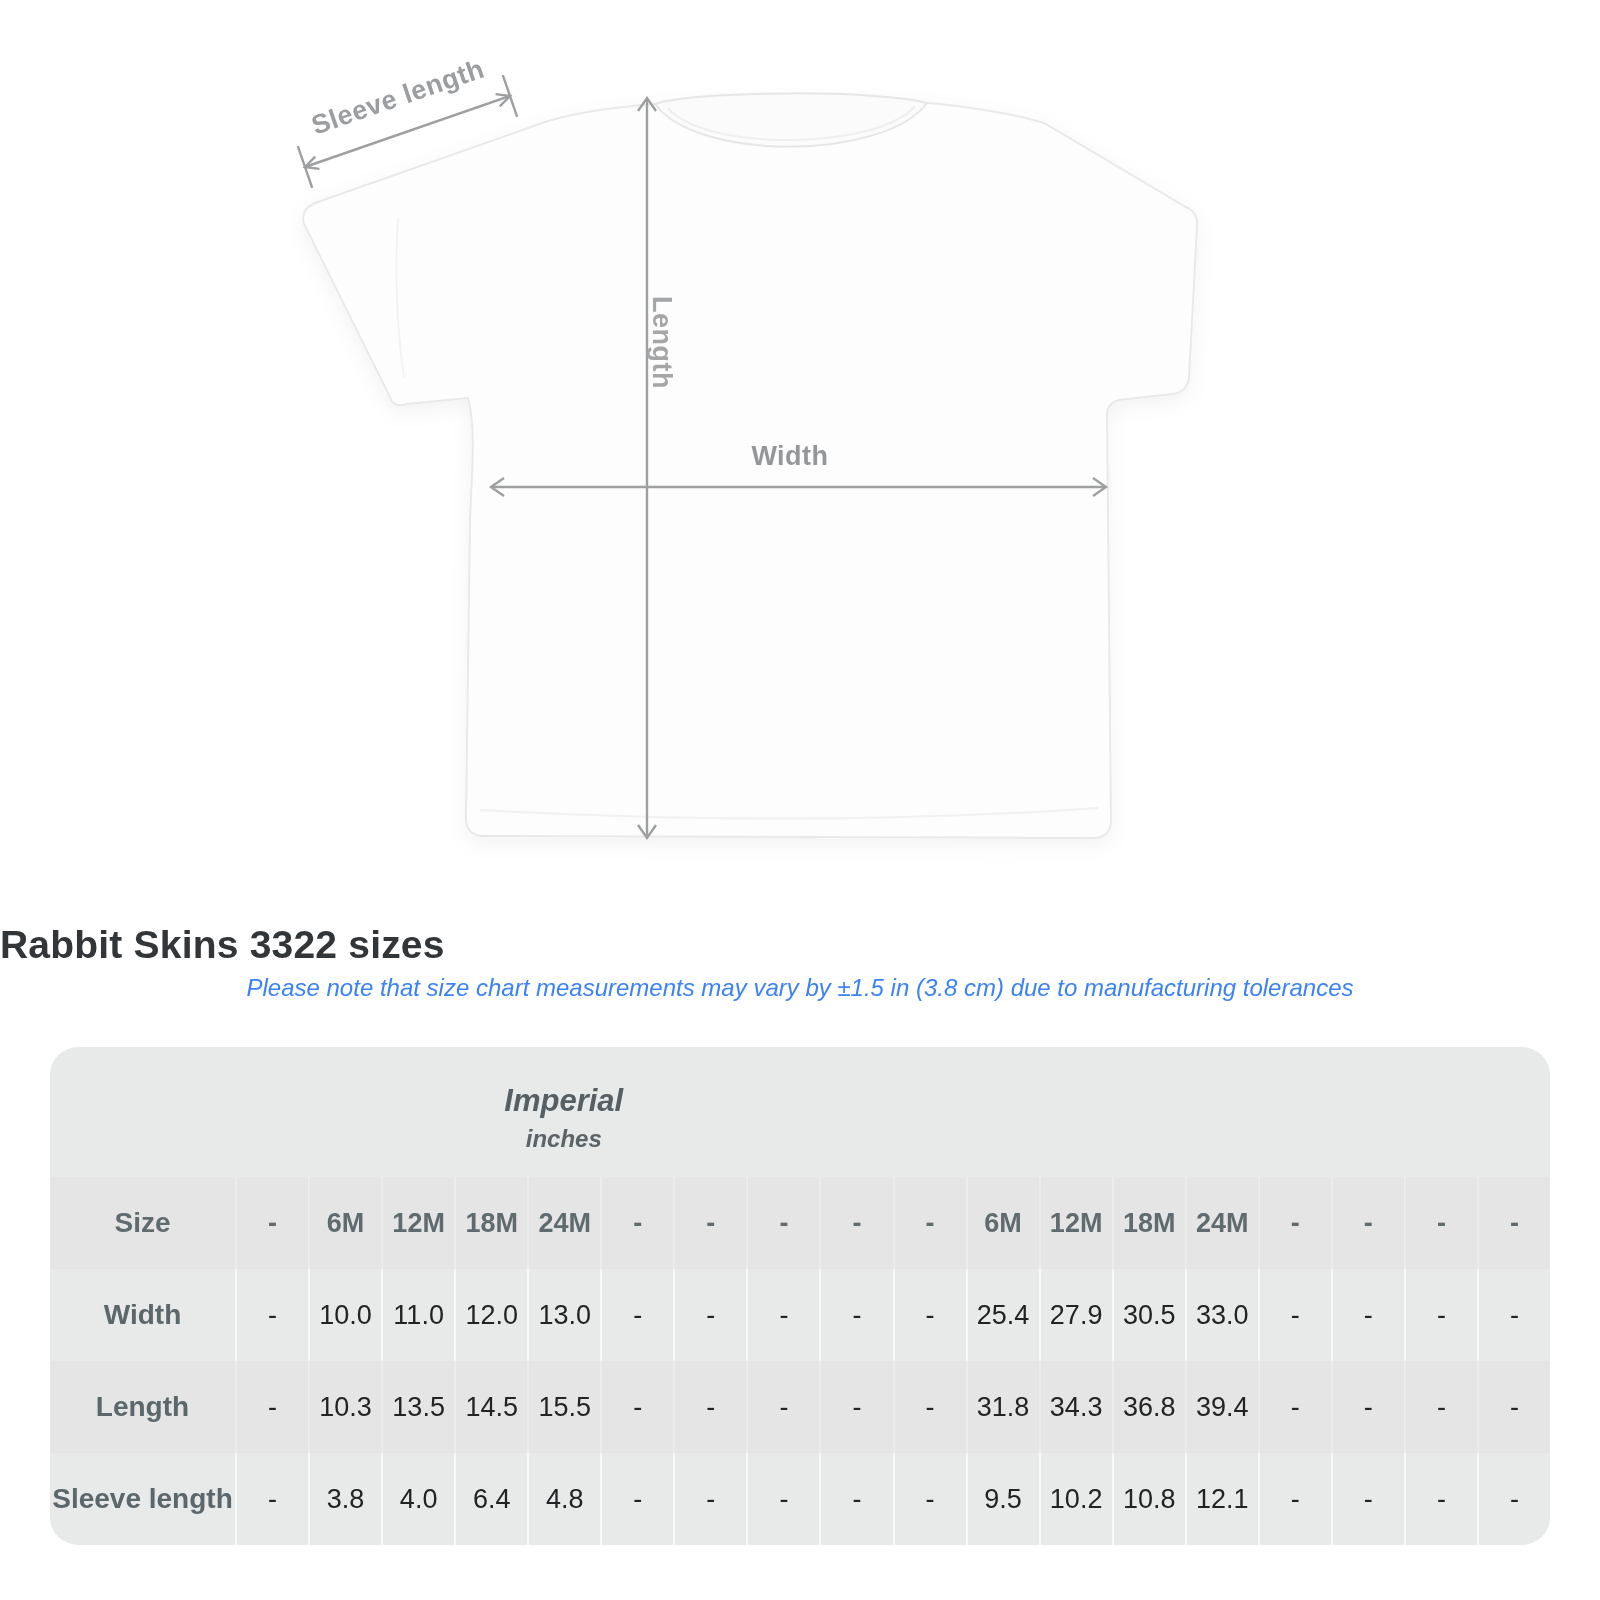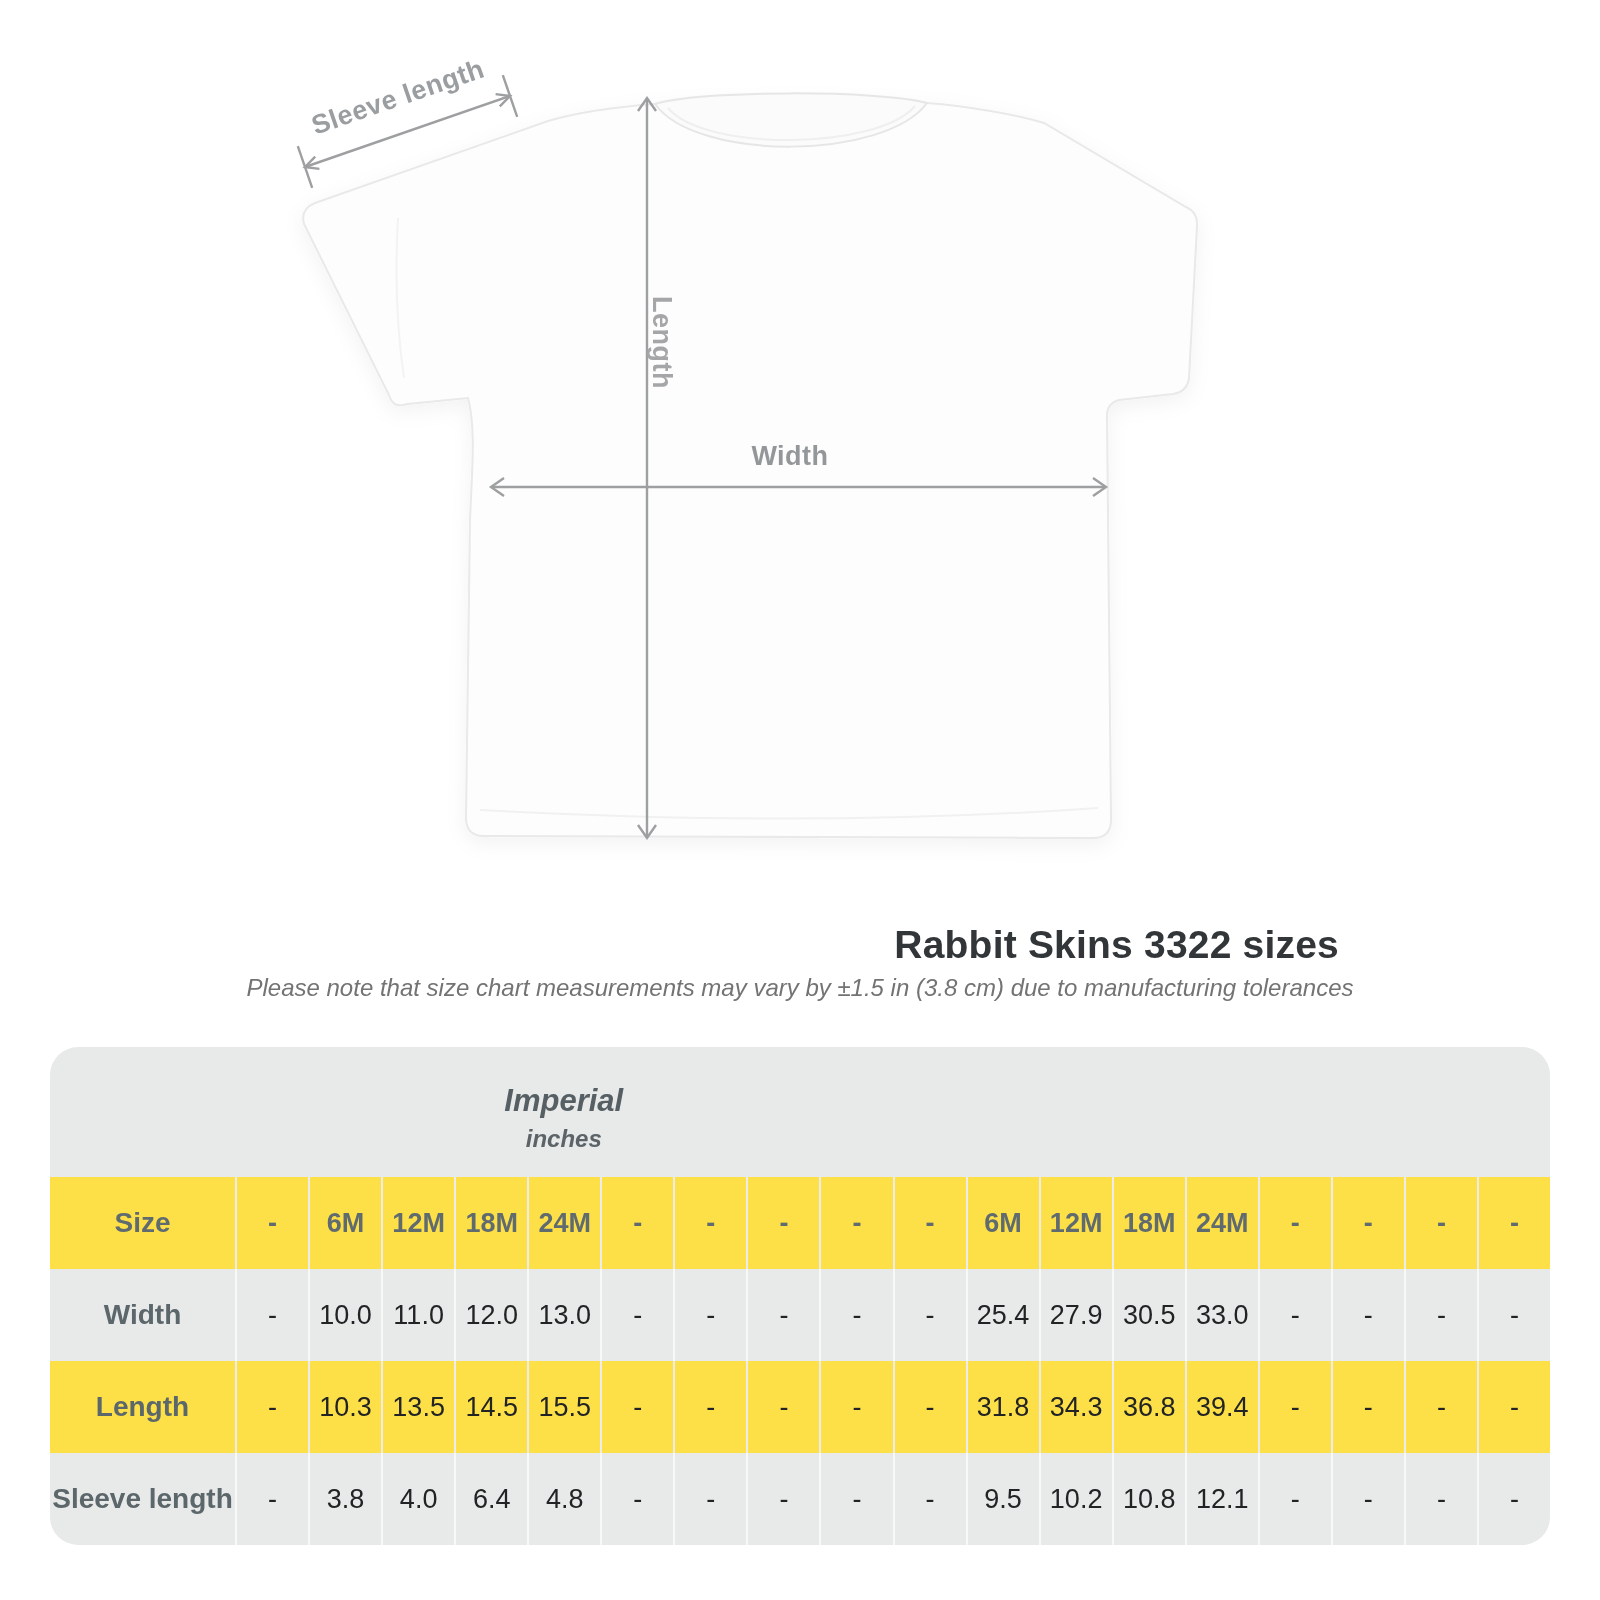--- a/index.html
+++ b/index.html
@@ -9,38 +9,38 @@
 
   
   .figure { position:absolute; left:0; top:0; width:1600px; height:910px; }
   .figure svg { position:absolute; left:0; top:0; }
   .dim-label { position:absolute; font-weight:bold; font-size:27px; color:#9b9ea0; letter-spacing:0.5px; }
   .dim-label.sleeve { left:282px; top:82px; width:232px; text-align:center; transform:rotate(-19deg); }
   .dim-label.length { left:646px; top:296px; writing-mode:vertical-rl; color:#a4a6a8; }
   .dim-label.width  { left:700px; top:441px; width:180px; text-align:center; color:#949799; }
 
   
-  .chart-title { position:absolute; left:0; top:923px; width:1339px; text-align:right;
+  .chart-title { position:absolute; left:0; top:923px; width:1339px; text-align:left;
                  font-size:39px; font-weight:bold; color:#333638; letter-spacing:0.2px; }
   .chart-note  { position:absolute; left:0; top:974px; width:1600px; text-align:center;
-                 font-style:italic; font-size:24px; color:#737373; }
+                 font-style:italic; font-size:24px; color:#3b82f6; }
 
   
   .size-table { position:absolute; left:50px; top:1047px; width:1500px; }
   .band { height:130px; background:#e8e9e9; border-radius:28px 28px 0 0;
           display:grid; grid-template-columns:185px repeat(18, 1fr); }
   .band .group { display:flex; flex-direction:column; align-items:center; padding-top:36px; }
   .band .g-imp { grid-column:2 / span 9; }
   .band .g-met { grid-column:11 / span 9; }
   .band .gname { font-style:italic; font-weight:bold; font-size:31px; color:#565f63; }
   .band .gunit { font-style:italic; font-size:24px; color:#5c6468; margin-top:6px;font-weight:bold; }
 
   .trow { display:grid; grid-template-columns:185px repeat(18, 1fr); height:92px; }
   .trow.gray  { background:#e8e9e9; }
-  .trow.white { background:#fde047; }
+  .trow.white { background:#e5e5e5; }
   .trow.last  { border-radius:0 0 28px 28px; }
   .cell { display:flex; align-items:center; justify-content:center;
           font-size:27px; color:#212325; font-weight:400; }
   .trow .cell:not(:first-child) { border-left:2px solid #ececec; }
   .trow.gray .cell:not(:first-child) { border-left-color:#f7f8f8; }
   .cell.label { font-weight:bold; font-size:28px; color:#5c676b; }
   .trow.size-row .cell { font-weight:bold; color:#606b6f; }
 </style>
 </head>
 <body>

